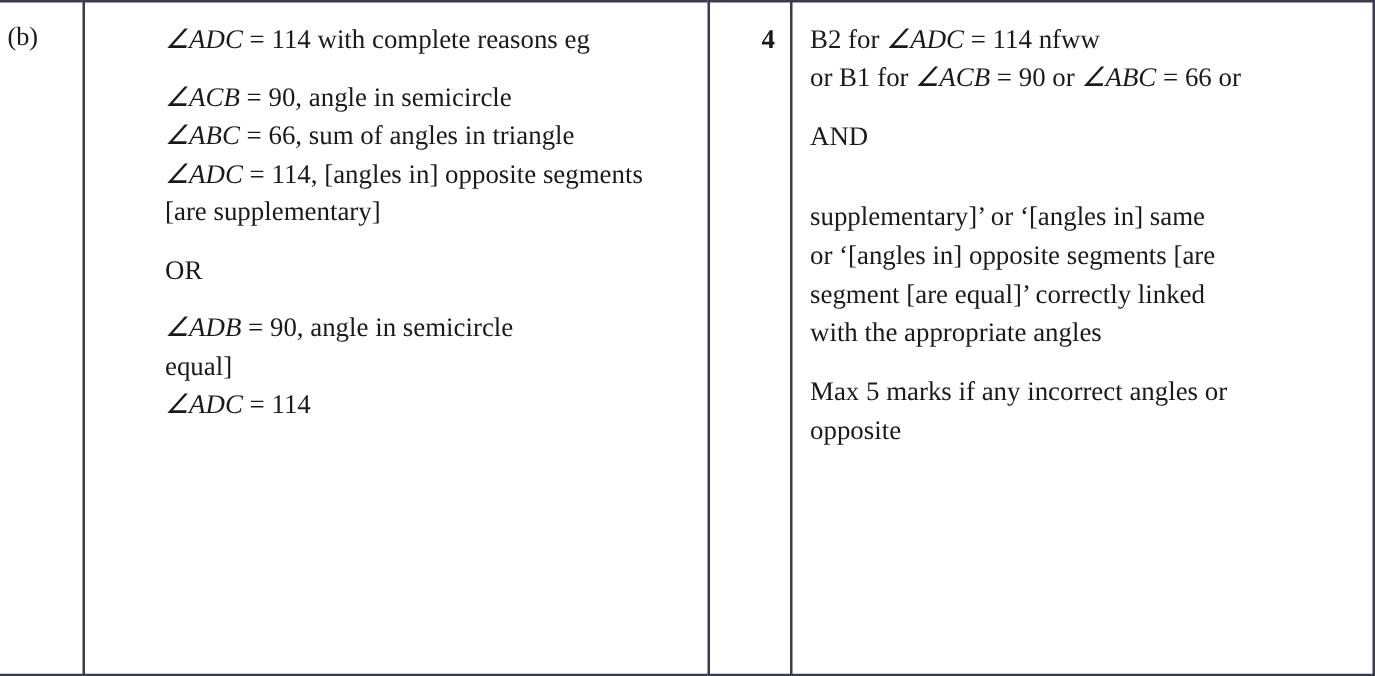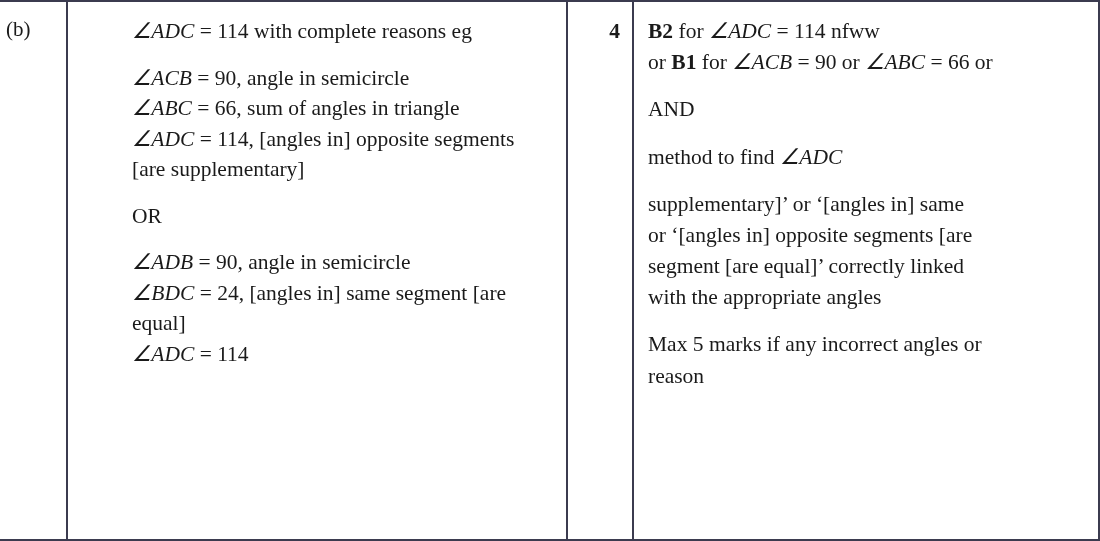--- a/index.html
+++ b/index.html
@@ -84,21 +84,21 @@
   }
   .notes-line {
     font-size: 21.5px;
     line-height: 1.45;
     white-space: pre-wrap;
   }
   em.it {
     font-style: italic;
   }
   b.bd {
-    font-weight: bold;
+    font-weight: normal;
   }
 </style>
 </head>
 <body>
 
 <div class="page">
   <div class="table">
 
     <div class="col-label">
       <div class="label-text">(b)</div>
@@ -108,40 +108,38 @@
       <div class="line"><em class="it">∠ADC</em> = 114 with complete reasons eg</div>
       <div class="spacer"></div>
       <div class="line"><em class="it">∠ACB</em> = 90, angle in semicircle</div>
       <div class="line"><em class="it">∠ABC</em> = 66, sum of angles in triangle</div>
       <div class="line"><em class="it">∠ADC</em> = 114, [angles in] opposite segments</div>
       <div class="line">[are supplementary]</div>
       <div class="spacer"></div>
       <div class="line">OR</div>
       <div class="spacer"></div>
       <div class="line"><em class="it">∠ADB</em> = 90, angle in semicircle</div>
-      <div class="line"><em class="it">∠BDC</em> = 24, [angles in] same segment [are</div>
       <div class="line">equal]</div>
       <div class="line"><em class="it">∠ADC</em> = 114</div>
     </div>
 
     <div class="col-mark">
       <div class="mark-value">4</div>
     </div>
 
     <div class="col-notes">
       <div class="notes-line"><b class="bd">B2</b> for <em class="it">∠ADC</em> = 114 nfww</div>
       <div class="notes-line">or <b class="bd">B1</b> for <em class="it">∠ACB</em> = 90 or <em class="it">∠ABC</em> = 66 or</div>
       <div class="spacer"></div>
       <div class="notes-line">AND</div>
       <div class="spacer"></div>
-      <div class="notes-line">method to find <em class="it">∠ADC</em></div>
       <div class="spacer"></div>
       <div class="notes-line">supplementary]’ or ‘[angles in] same</div>
       <div class="notes-line">or ‘[angles in] opposite segments [are</div>
       <div class="notes-line">segment [are equal]’ correctly linked</div>
       <div class="notes-line">with the appropriate angles</div>
       <div class="spacer"></div>
       <div class="notes-line">Max 5 marks if any incorrect angles or</div>
-      <div class="notes-line">reason</div>
+      <div class="notes-line">opposite</div>
     </div>
 
   </div>
 </div>
 
 </body></html>

